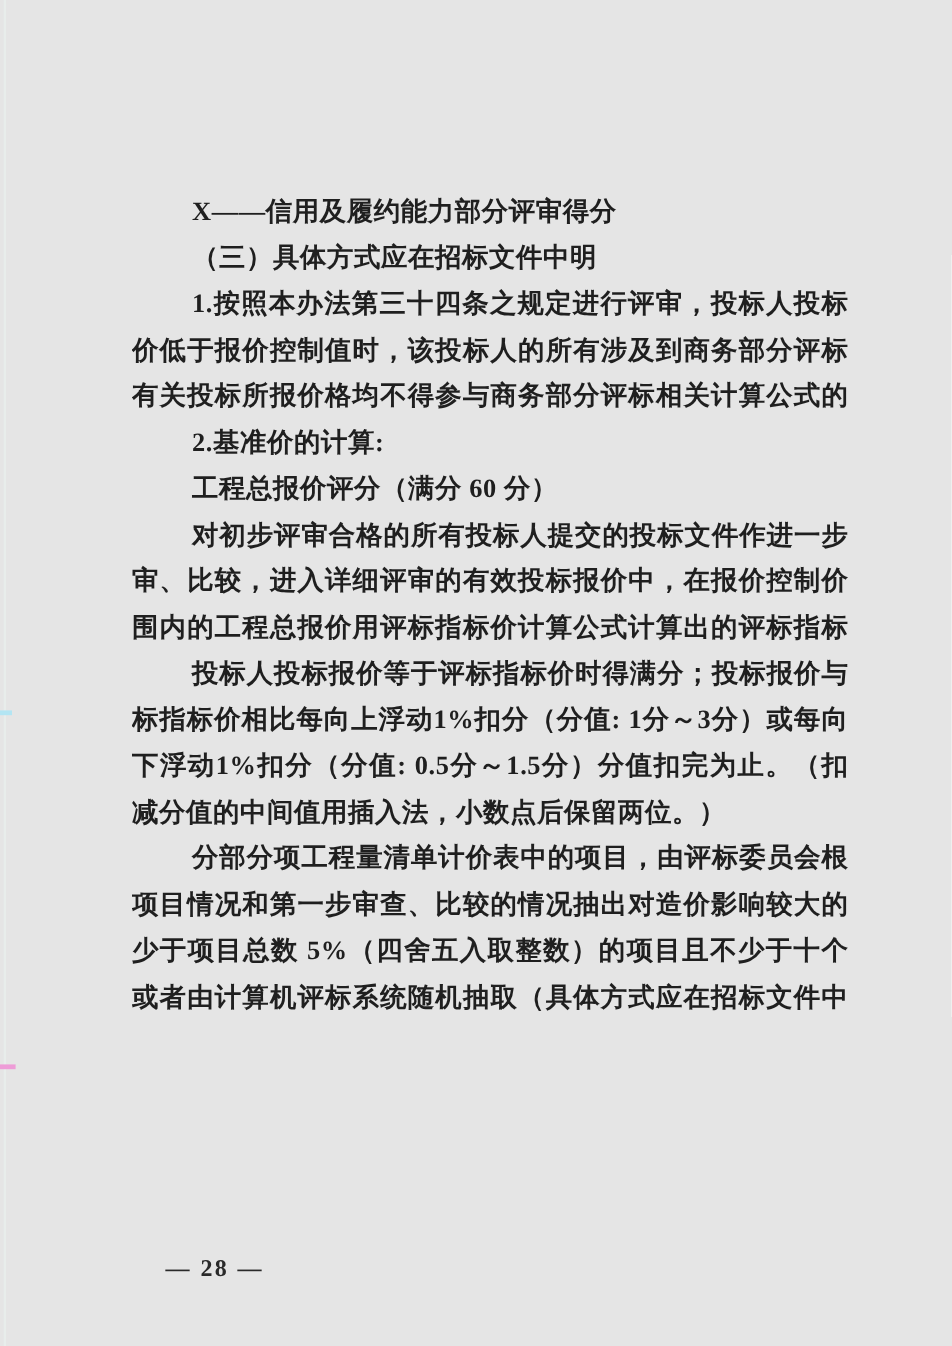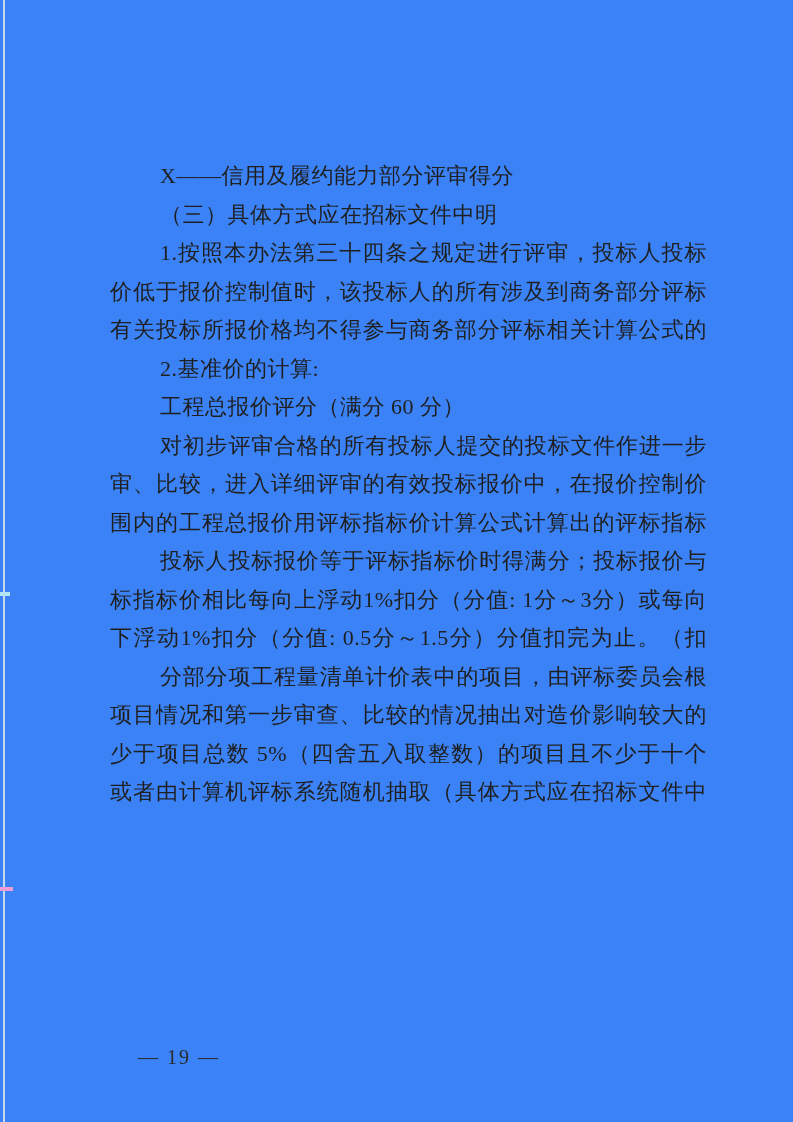--- a/index.html
+++ b/index.html
@@ -5,21 +5,22 @@
   html, body { margin: 0; padding: 0; }
   body {
     width: 793px; height: 1122px;
     background: #ffffff;
     font-family: "Liberation Serif", "DejaVu Serif", serif;
     position: relative;
     overflow: hidden;
   }
   .page {
     position: absolute; inset: 0;
-    background: #3b82f6;
+    background: #e5e5e5;
+    font-weight: bold;
   }
   
   .scan-edge {
     position: absolute; left: 3px; top: 0; bottom: 0; width: 2px;
     background: #e9efec; opacity: .8;
   }
   .tick { position: absolute; left: 0; }
   .tick-cyan { top: 592px; width: 10px; height: 4px; background: #b3e5f3; }
   .tick-pink { top: 887px; width: 13px; height: 4px; background: #ee9cd7; }
 
@@ -66,20 +67,21 @@
     <div class="line full">价低于报价控制值时，该投标人的所有涉及到商务部分评标的</div>
     <div class="line full">有关投标所报价格均不得参与商务部分评标相关计算公式的计</div>
     <div class="line indent">2.基准价的计算:</div>
     <div class="line indent">工程总报价评分（满分 60 分）</div>
     <div class="line indent full">对初步评审合格的所有投标人提交的投标文件作进一步评</div>
     <div class="line full">审、比较，进入详细评审的有效投标报价中，在报价控制价范</div>
     <div class="line full">围内的工程总报价用评标指标价计算公式计算出的评标指标价</div>
     <div class="line indent full">投标人投标报价等于评标指标价时得满分；投标报价与评</div>
     <div class="line full">标指标价相比每向上浮动1%扣分（分值: 1分～3分）或每向</div>
     <div class="line full">下浮动1%扣分（分值: 0.5分～1.5分）分值扣完为止。（扣</div>
+    <div class="line">减分值的中间值用插入法，小数点后保留两位。）</div>
     <div class="line indent full">分部分项工程量清单计价表中的项目，由评标委员会根据</div>
     <div class="line full">项目情况和第一步审查、比较的情况抽出对造价影响较大的不</div>
     <div class="line full">少于项目总数 5%（四舍五入取整数）的项目且不少于十个项目</div>
     <div class="line full">或者由计算机评标系统随机抽取（具体方式应在招标文件中明</div>
   </div>
 
-  <div class="footer">— 19 —</div>
+  <div class="footer">— 28 —</div>
 </div>
 
 </body></html>

